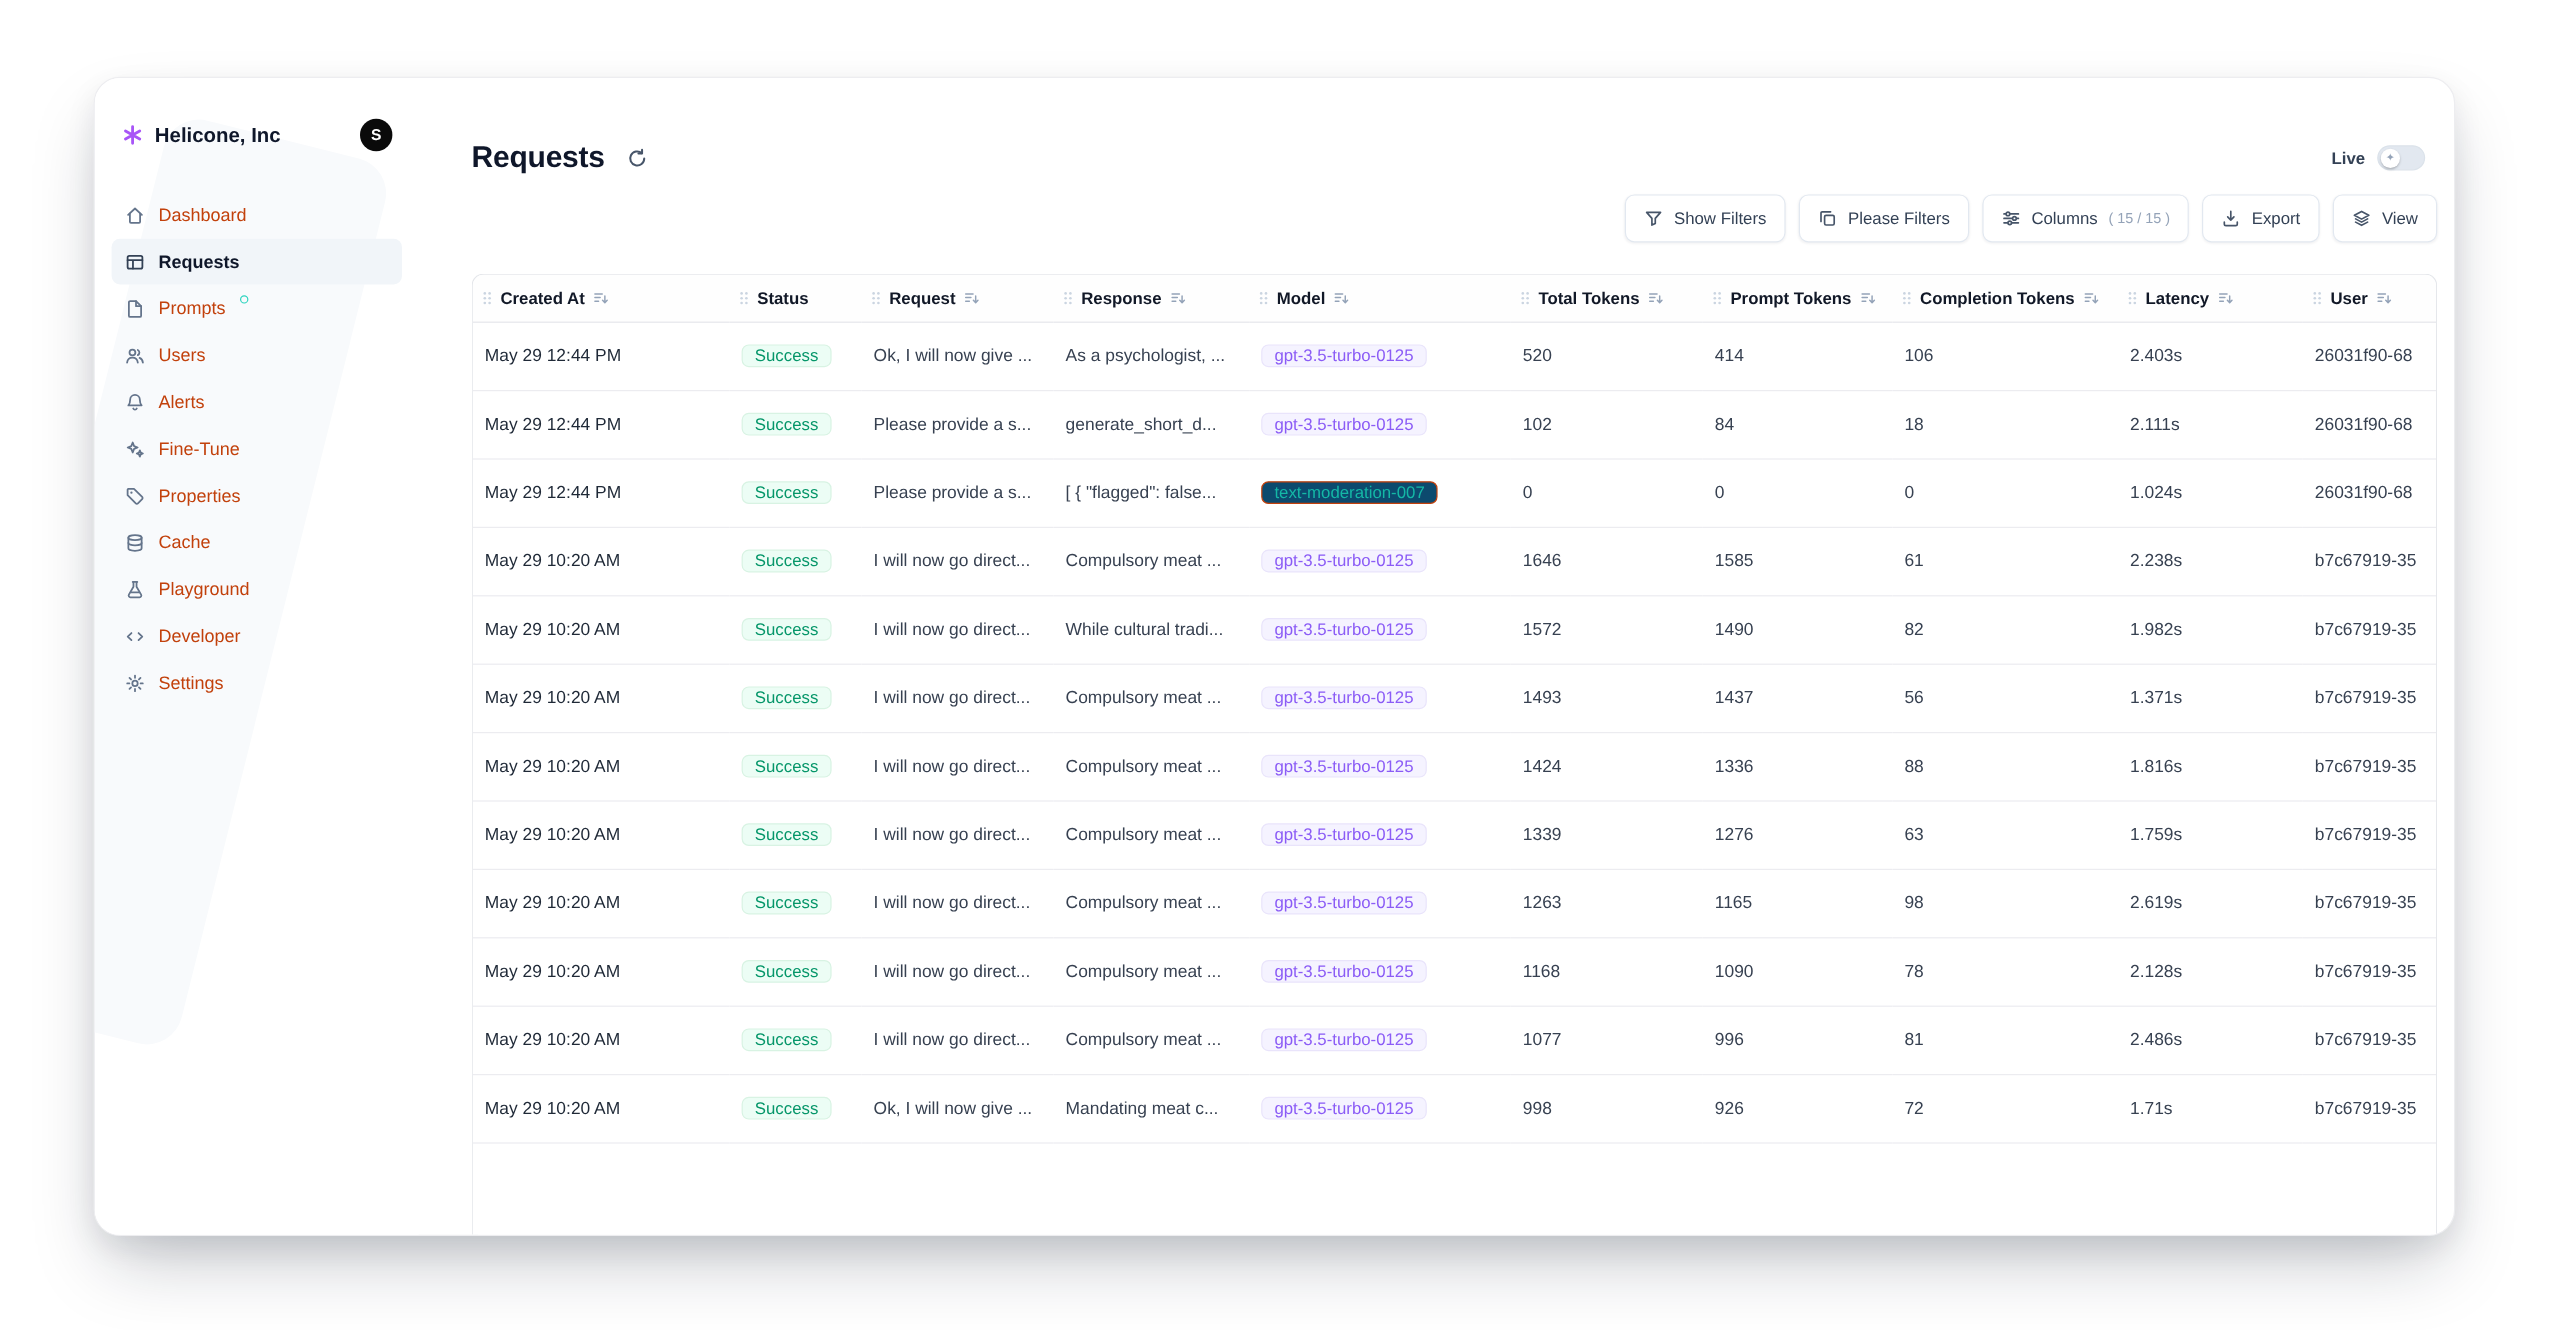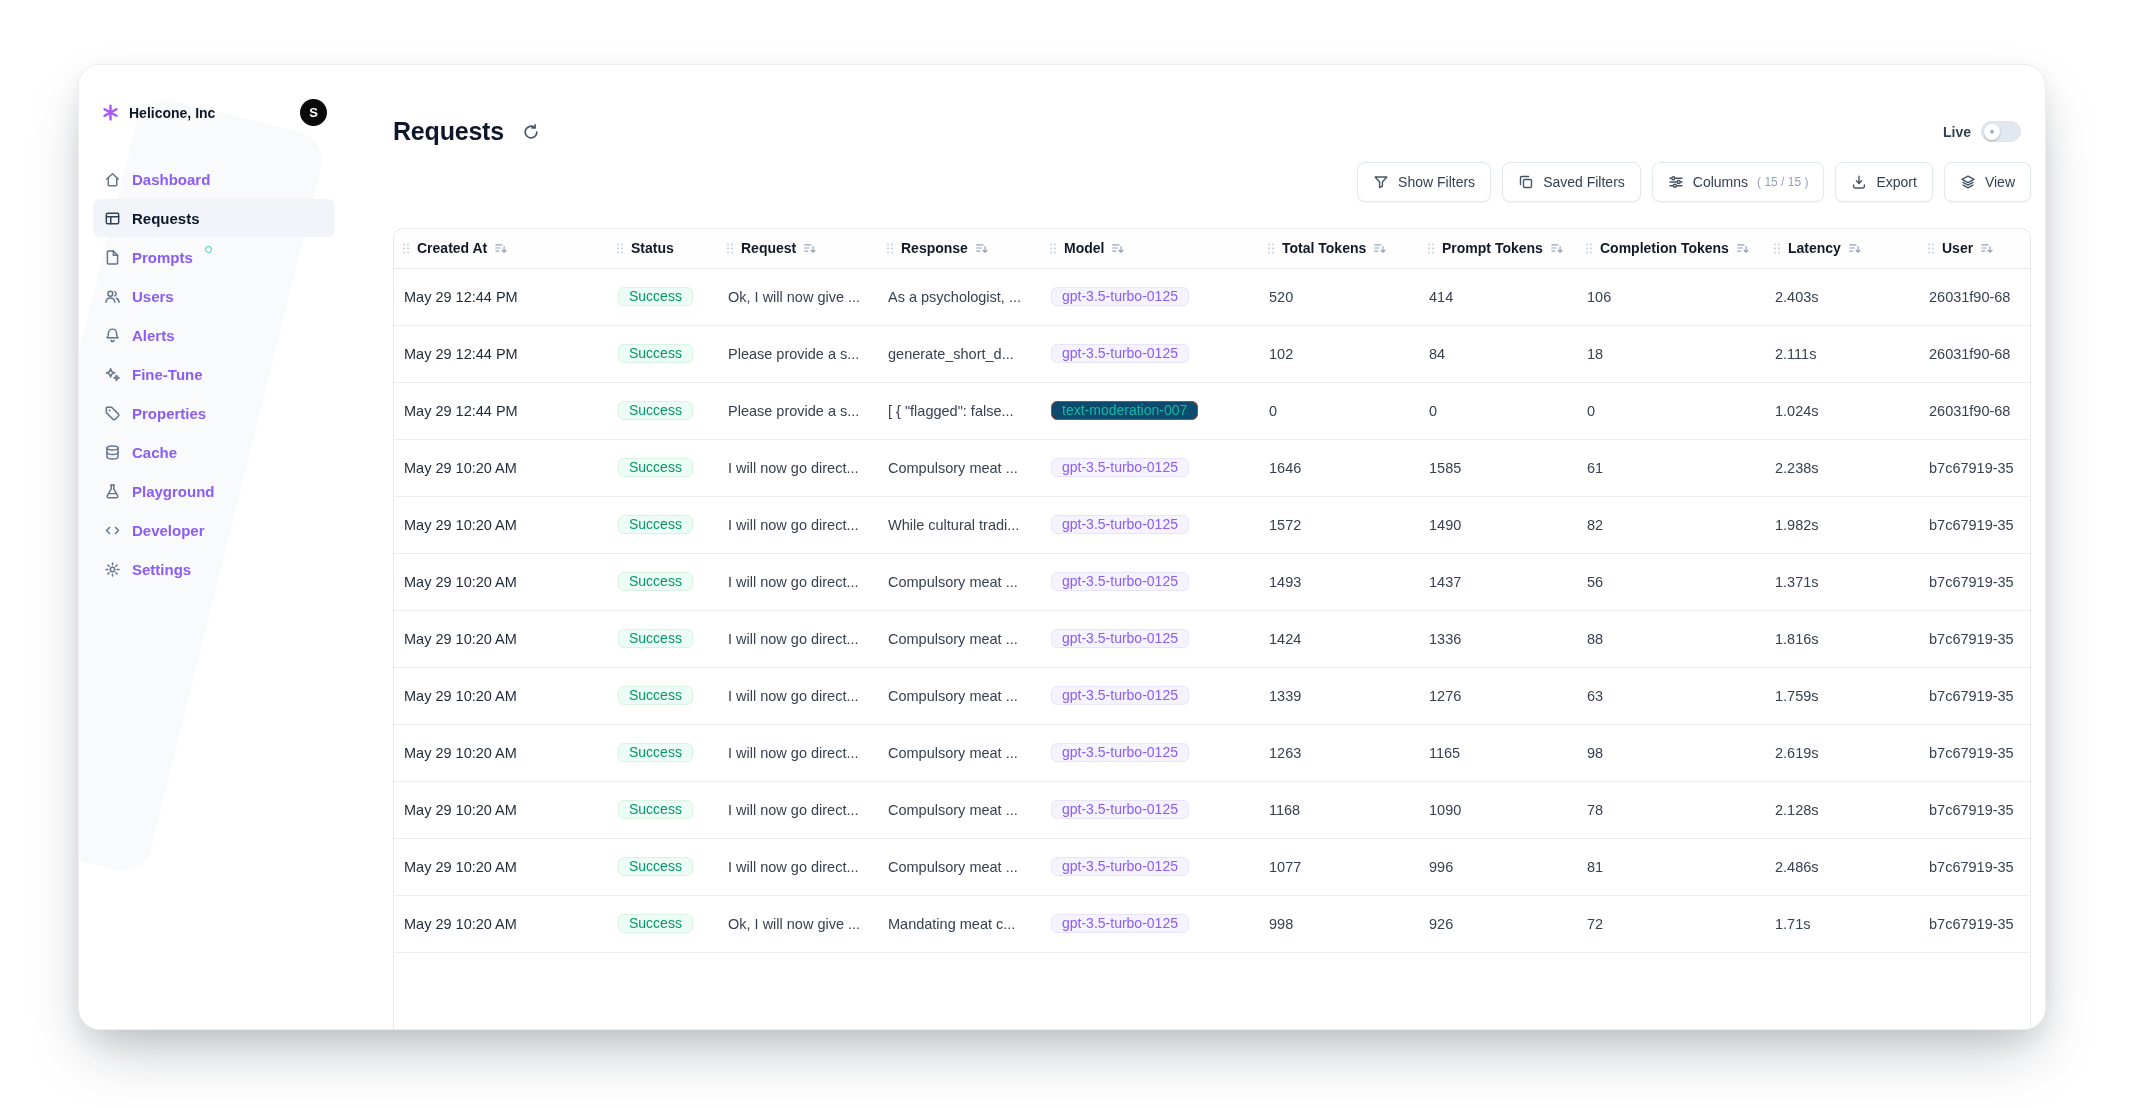--- a/index.html
+++ b/index.html
@@ -7,25 +7,25 @@
     font-family:"Liberation Sans","DejaVu Sans",sans-serif;-webkit-font-smoothing:antialiased}
   .window{position:absolute;left:78px;top:64px;width:1968px;height:966px;background:#fff;
     border:1px solid #ededf0;border-radius:22px;display:flex;overflow:hidden;
     box-shadow:0 30px 60px -12px rgba(15,23,42,.25),0 10px 24px rgba(15,23,42,.08)}
   
   .sidebar{width:270px;flex:none;padding:34px 14px 0 14px;background:#fff;position:relative}
   .side-wm{position:absolute;left:-30px;top:40px;width:190px;height:760px;background:#f8fafc;
     transform:rotate(14deg);border-radius:30px;z-index:0}
   .side-inner{position:relative;z-index:1}
   .org-row{display:flex;align-items:center;gap:9px;padding:0 8px;margin-bottom:34px}
-  .org-name{font-size:14px;font-weight:700;color:#0f172a}
+  .org-name{font-size:17px;font-weight:700;color:#0f172a}
   .avatar{margin-left:auto;width:27px;height:27px;border-radius:50%;background:#0a0a0a;color:#fff;
     font-size:13px;font-weight:600;display:flex;align-items:center;justify-content:center;cursor:pointer}
   .nav-item{display:flex;align-items:center;gap:11px;height:38px;padding:0 10px;border-radius:7px;
-    color:#8b5cf6;font-size:15px;font-weight:700;margin-bottom:1px;cursor:pointer}
+    color:#c2410c;font-size:15px;font-weight:400;margin-bottom:1px;cursor:pointer}
   .nav-item.active{background:#f1f5f9;color:#0f172a;font-weight:600}
   .nav-icon{width:18px;height:18px;color:#64748b;display:flex;align-items:center;justify-content:center}
   .nav-item.active .nav-icon{color:#334155}
   .nav-badge{width:7px;height:7px;border:1.5px solid #2dd4bf;border-radius:50%;align-self:flex-start;
     margin-top:8px;margin-left:1px}
   
   main{flex:1;min-width:0;padding:52px 14px 0 44px;display:flex;flex-direction:column}
   .title-row{display:flex;align-items:center;margin-bottom:16px;padding-right:10px}
   h1{font-size:25px;font-weight:700;color:#0f172a;letter-spacing:-.2px}
   .refresh-btn{margin-left:14px;background:none;border:none;color:#475569;display:flex;cursor:pointer;padding:4px}
@@ -222,21 +222,21 @@
           </span>
           <span>Show Filters</span>
         </button>
         <button class="tb-btn">
           <span class="ic">
             <svg width="16" height="16" viewBox="0 0 16 16" fill="none" stroke="currentColor" stroke-width="1.4" stroke-linecap="round" stroke-linejoin="round">
                 <rect x="5.5" y="5.5" width="8" height="8" rx="1.2"></rect>
                 <path d="M2.5 10.5v-7a1 1 0 0 1 1-1h7"></path>
               </svg>
           </span>
-          <span>Saved Filters</span>
+          <span>Please Filters</span>
         </button>
         <button class="tb-btn">
           <span class="ic">
             <svg width="16" height="16" viewBox="0 0 16 16" fill="none" stroke="currentColor" stroke-width="1.4" stroke-linecap="round">
                 <path d="M2 4.3h12M2 8h12M2 11.7h12"></path>
                 <circle cx="5.3" cy="4.3" r="1.5" fill="#fff"></circle>
                 <circle cx="10.7" cy="8" r="1.5" fill="#fff"></circle>
                 <circle cx="6.8" cy="11.7" r="1.5" fill="#fff"></circle>
               </svg>
           </span>

